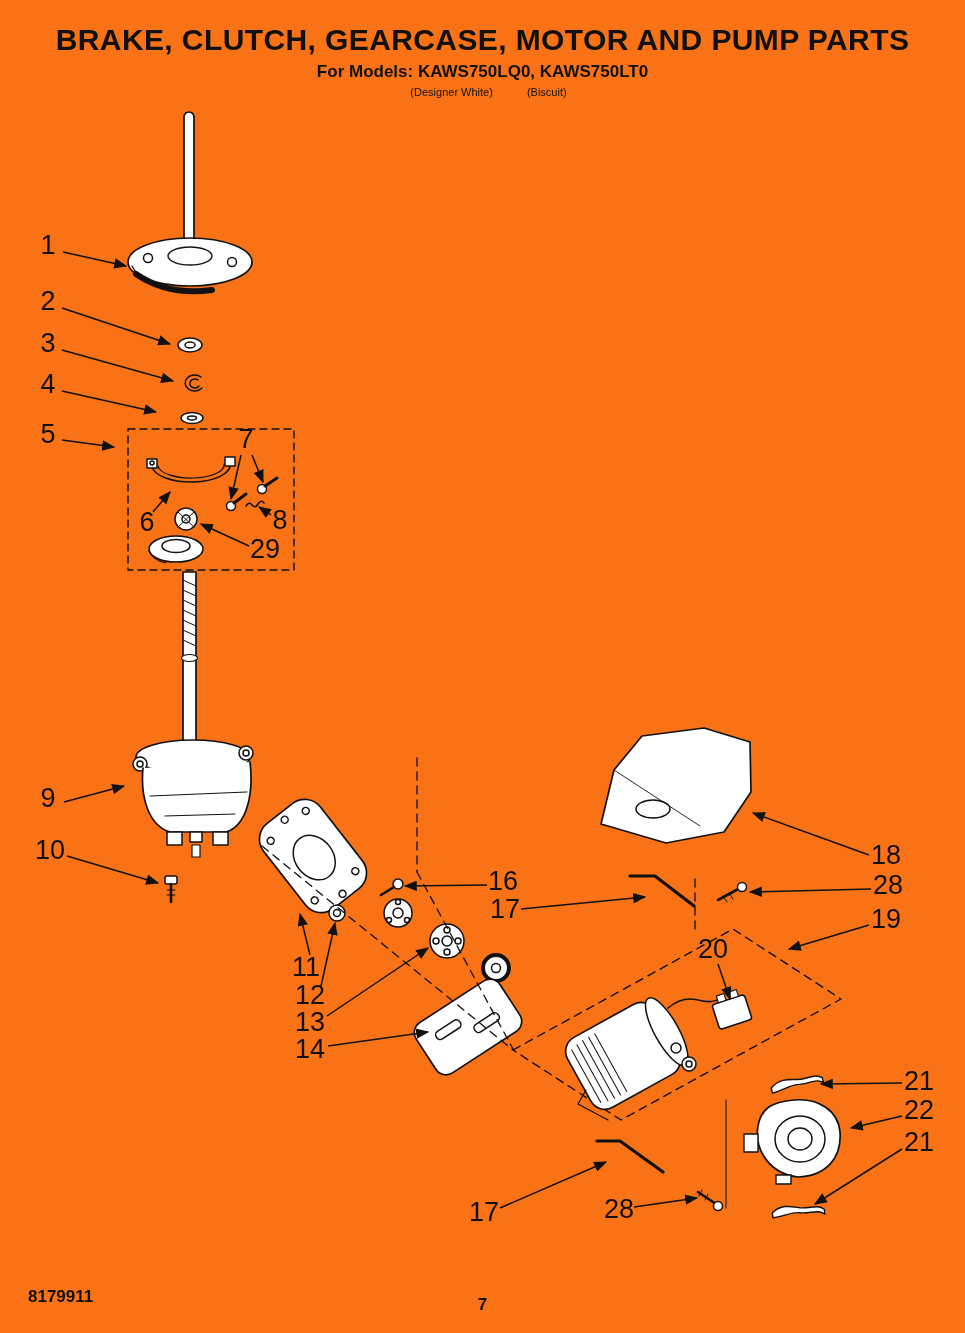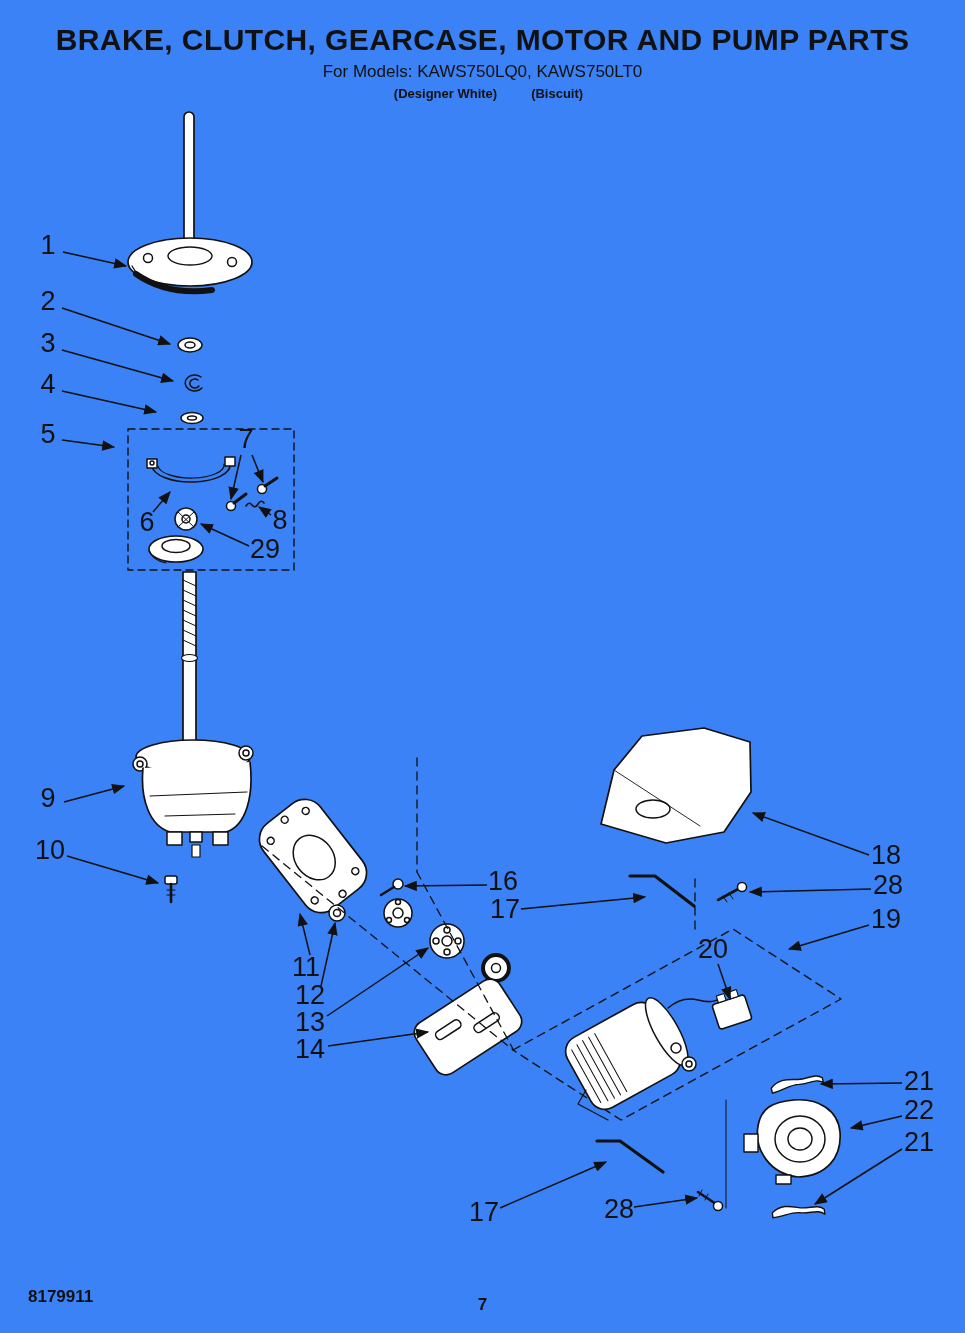--- a/index.html
+++ b/index.html
@@ -1,23 +1,23 @@
 <!DOCTYPE html>
 <html><head>
 <meta charset="utf-8">
 <style>
   html,body{margin:0;padding:0;background:#fff;}
   .page{
-    position:relative;width:965px;height:1333px;background:#3b82f6;
+    position:relative;width:965px;height:1333px;background:#f97316;
     font-family:"Liberation Sans",sans-serif;color:#111;overflow:hidden;
   }
   .hdr{position:absolute;top:0;left:0;width:100%;text-align:center;z-index:2;}
   .title{margin:24px 10px 0 10px;font-size:30px;font-weight:700;letter-spacing:.4px;line-height:1.05;}
-  .models{margin-top:6px;font-size:17px;font-weight:400;}
-  .finishes{margin-top:4px;font-size:13px;font-weight:700;padding-left:12px;}
+  .models{margin-top:6px;font-size:17px;font-weight:700;}
+  .finishes{margin-top:4px;font-size:11px;font-weight:400;padding-left:12px;}
   .finishes .gap{display:inline-block;width:34px;}
   .ftr{position:absolute;left:0;bottom:18px;width:100%;font-size:17px;font-weight:600;z-index:2;}
   .ftr .pn{position:absolute;left:28px;bottom:8px;}
   .ftr .pg{position:absolute;left:0;right:0;text-align:center;bottom:0;}
   svg.art{position:absolute;top:0;left:0;z-index:1;}
   .callout{font-family:"Liberation Sans",sans-serif;font-size:27px;fill:#111;text-anchor:middle;dominant-baseline:middle;}
   .leader{fill:none;stroke:#111;stroke-width:1.5;}
 </style>
 </head>
 <body>

